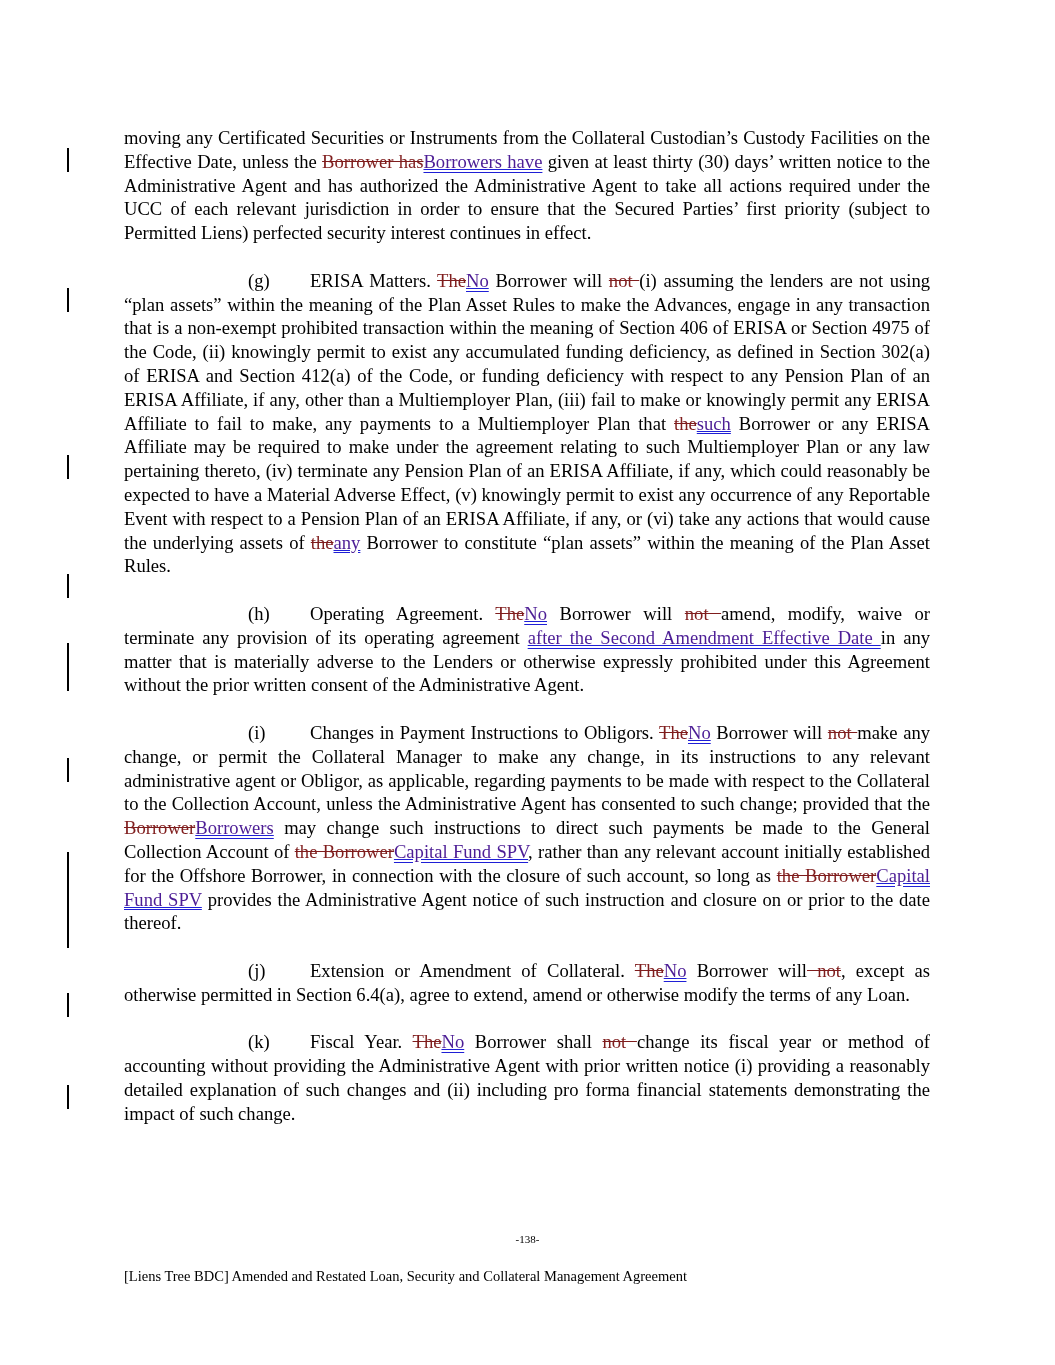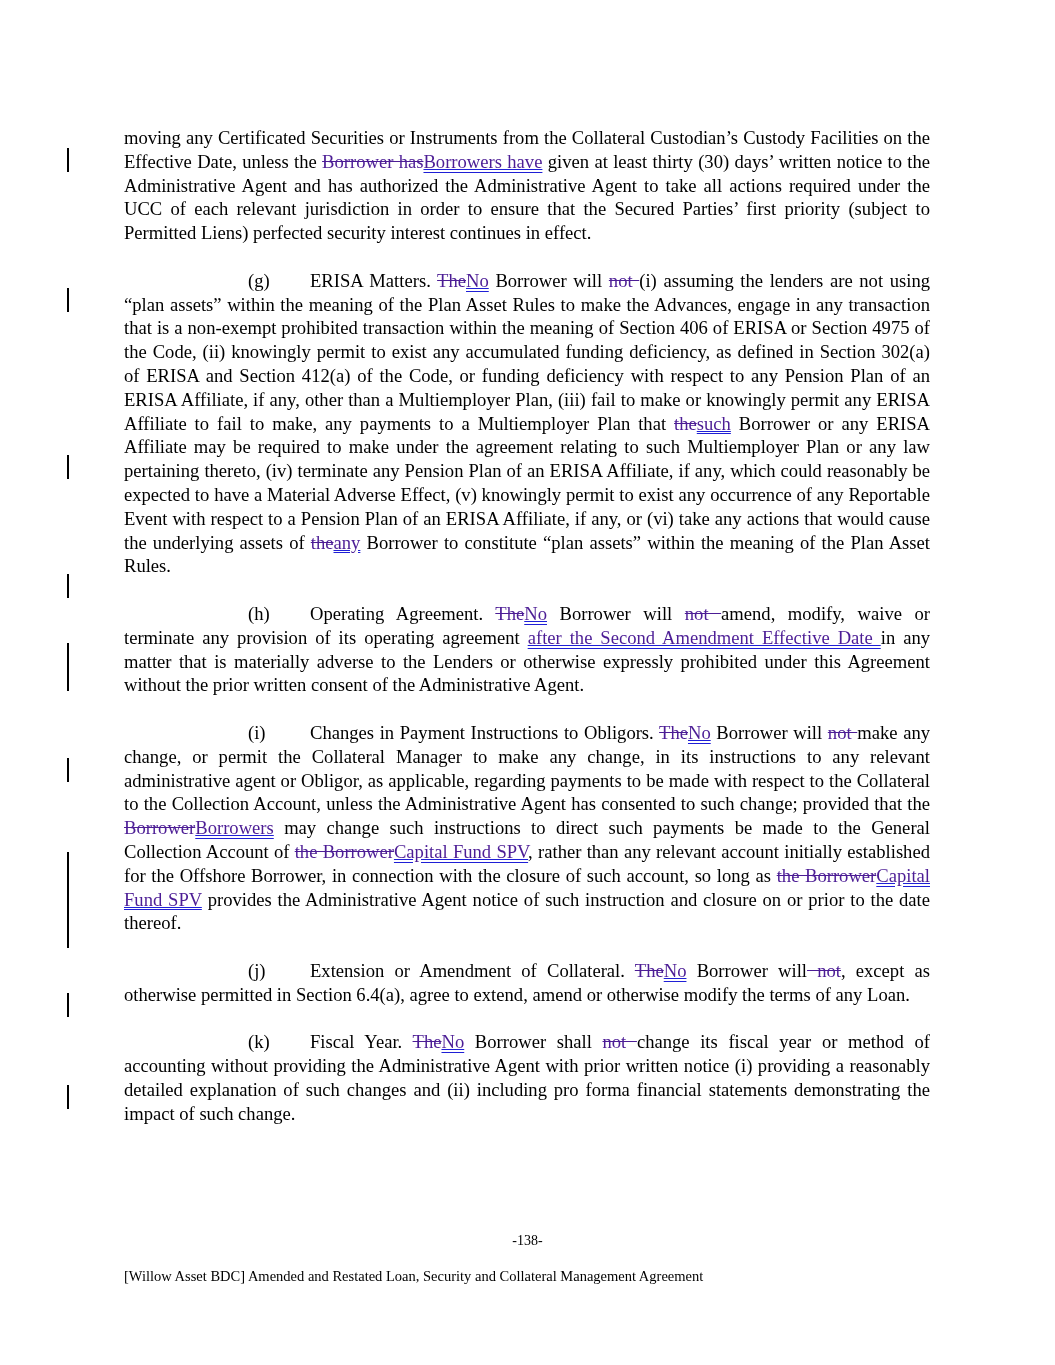--- a/index.html
+++ b/index.html
@@ -3,24 +3,24 @@
 <meta charset="utf-8">
 <style>
   html, body { margin: 0; padding: 0; background: #ffffff; }
   body { width: 1055px; height: 1365px; position: relative; overflow: hidden;
          font-family: "Liberation Serif", serif; color: #000; }
   .page { position: absolute; left: 124px; top: 126px; width: 806px; }
   .para { font-size: 18.6px; line-height: 23.8px; text-align: justify; margin: 0 0 23.8px 0; position: relative; }
   .indent { display: inline-block; width: 124px; }
   .num { display: inline-block; width: 62px; }
   .ul { }
-  .del { color: #4c1d95; text-decoration: line-through; }
+  .del { color: #7f1d1d; text-decoration: line-through; }
   .ins { color: #4c1d95; text-decoration: underline double; text-decoration-color: #1f1fd6; }
   .bar { position: absolute; left: 67px; width: 2px; background: #000; }
-  .pagenum { position: absolute; top: 1233px; left: 0; width: 1055px; text-align: center; font-size: 14px; }
+  .pagenum { position: absolute; top: 1233px; left: 0; width: 1055px; text-align: center; font-size: 11px; }
   .footer { position: absolute; left: 124px; top: 1268px; font-size: 14.5px; line-height: 17px; }
 </style>
 </head>
 <body>
 
 <div class="bar" style="top:148px;height:24px;"></div>
 <div class="bar" style="top:288px;height:24px;"></div>
 <div class="bar" style="top:455px;height:24px;"></div>
 <div class="bar" style="top:574px;height:24px;"></div>
 <div class="bar" style="top:643px;height:48px;"></div>
@@ -41,14 +41,14 @@
 
   <p class="para"><span class="indent"></span><span class="num">(j)</span><span class="ul">Extension or Amendment of Collateral</span><span>. </span><span class="del">The</span><span class="ins">No</span><span> Borrower will</span><span class="del"> not</span><span>, except as otherwise permitted in </span><span class="ul">Section 6.4(a)</span><span>, agree to extend, amend or otherwise modify the terms of any Loan.</span></p>
 
   <p class="para"><span class="indent"></span><span class="num">(k)</span><span class="ul">Fiscal Year</span><span>. </span><span class="del">The</span><span class="ins">No</span><span> Borrower shall </span><span class="del">not </span><span>change its fiscal year or method of accounting without providing the Administrative Agent with prior written notice (i) providing a reasonably detailed explanation of such changes and (ii) including pro forma financial statements demonstrating the impact of such change.</span></p>
 
 </div>
 
 <div class="pagenum">-138-</div>
 
 <div class="footer">
-  <div>[Willow Asset BDC] Amended and Restated Loan, Security and Collateral Management Agreement</div>
+  <div>[Liens Tree BDC] Amended and Restated Loan, Security and Collateral Management Agreement</div>
 </div>
 
 </body></html>

